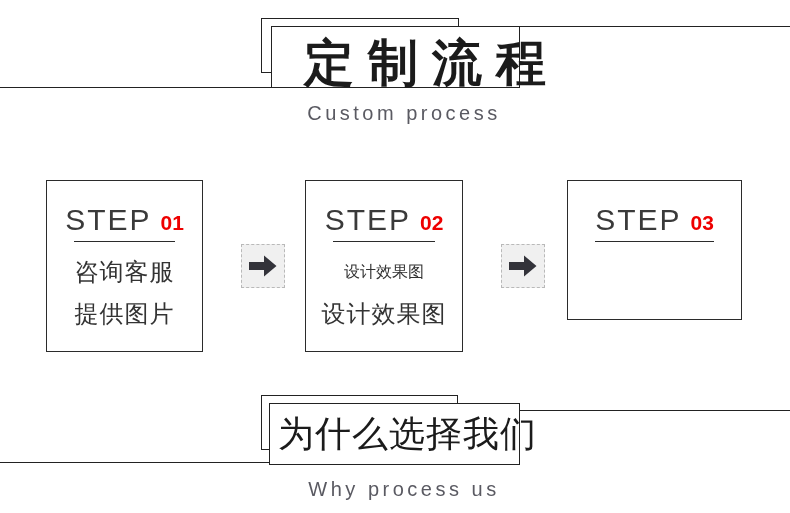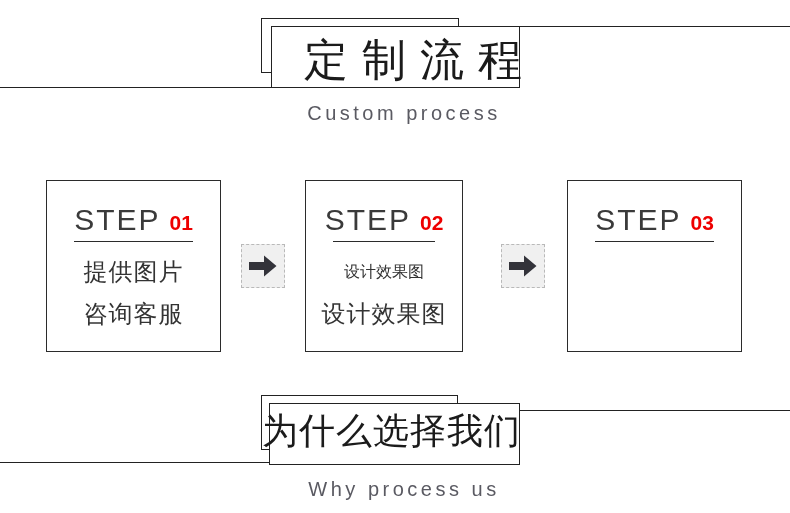--- a/index.html
+++ b/index.html
@@ -56,22 +56,23 @@
 
   .banner-title {
     position: absolute;
     white-space: nowrap;
     color: #1b1b1b;
     font-weight: 500;
   }
   .banner-title.cn-spaced {
     letter-spacing: 14px;
     text-indent: 14px;
-    font-size: 44px;
+    font-size: 50px;
     line-height: 1;
+    font-weight: bold;
   }
   .banner-title.cn-tight {
     letter-spacing: 1px;
     font-size: 36px;
     line-height: 1;
   }
 
   .banner-sub {
     position: absolute;
     width: 790px;
@@ -169,28 +170,28 @@
 
   <div class="frame-back" style="left:261px; top:18px; width:198px; height:55px;"></div>
 
   <div class="frame-front" style="left:271px; top:26px; width:249px; height:62px;"></div>
 
   <div class="banner-title cn-spaced" style="left:290px; top:38px;">定制流程</div>
 
   <div class="banner-sub" style="top:102px;">Custom process</div>
 </div>
 
-<div class="step-card" style="left:46px; top:180px; width:175px; height:172px;">
+<div class="step-card" style="left:46px; top:180px; width:157px; height:172px;">
   <div class="step-head">
     <span class="step-word">STEP</span><span class="step-num">01</span>
   </div>
   <div class="step-divider"></div>
   <div class="step-lines">
+    <div class="step-line">咨询客服</div>
     <div class="step-line">提供图片</div>
-    <div class="step-line">咨询客服</div>
   </div>
 </div>
 
 <div class="arrow-chip" style="left:241px; top:244px;">
   <svg width="28" height="22" viewBox="0 0 28 22" aria-hidden="true">
     <path d="M0 7 H15 V0.5 L27.5 11 L15 21.5 V15 H0 Z" fill="#33333a"></path>
   </svg>
 </div>
 
 <div class="step-card" style="left:305px; top:180px; width:158px; height:172px;">
@@ -203,33 +204,33 @@
     <div class="step-line">设计效果图</div>
   </div>
 </div>
 
 <div class="arrow-chip" style="left:501px; top:244px;">
   <svg width="28" height="22" viewBox="0 0 28 22" aria-hidden="true">
     <path d="M0 7 H15 V0.5 L27.5 11 L15 21.5 V15 H0 Z" fill="#33333a"></path>
   </svg>
 </div>
 
-<div class="step-card" style="left:567px; top:180px; width:175px; height:172px;">
+<div class="step-card" style="left:567px; top:180px; width:175px; height:140px;">
   <div class="step-head">
     <span class="step-word">STEP</span><span class="step-num">03</span>
   </div>
   <div class="step-divider"></div>
 </div>
 
 <div class="banner" style="top:380px;">
 
   <div class="rule-left" style="top:82px; width:290px;"></div>
 
   <div class="rule-right" style="top:30px; width:288px;"></div>
 
   <div class="frame-back" style="left:261px; top:15px; width:197px; height:55px;"></div>
 
   <div class="frame-front" style="left:269px; top:23px; width:251px; height:62px;"></div>
 
-  <div class="banner-title cn-tight" style="left:262px; top:36px;font-family:Liberation Mono, monospace;">为什么选择我们</div>
+  <div class="banner-title cn-tight" style="left:278px; top:36px;">为什么选择我们</div>
 
   <div class="banner-sub" style="top:98px;">Why process us</div>
 </div>
 
 </body></html>

